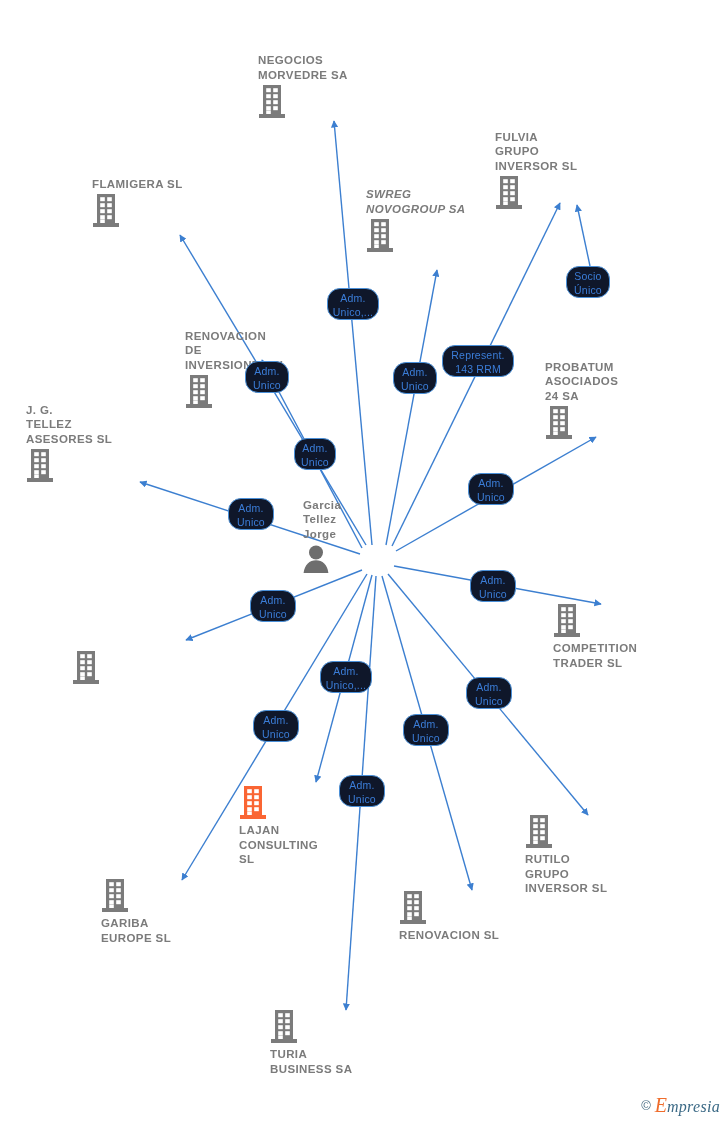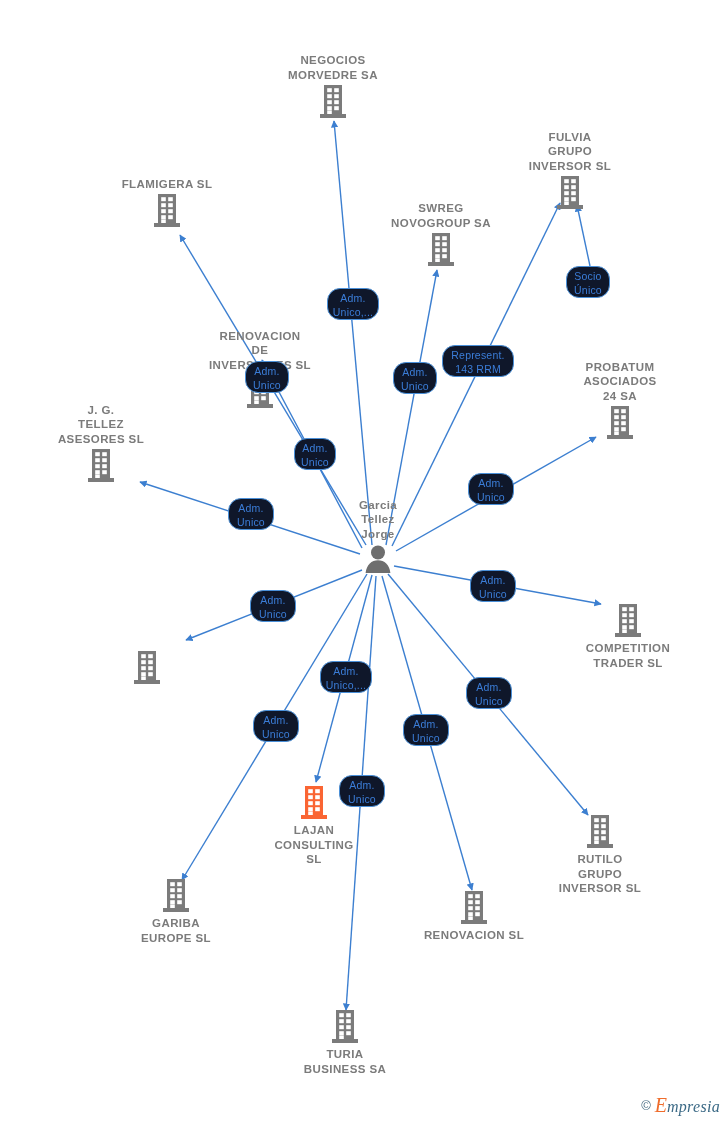--- a/index.html
+++ b/index.html
@@ -14,21 +14,20 @@
     background:#ffffff;
     overflow:hidden;
   }
   #edges{position:absolute;left:0;top:0;width:728px;height:1125px;}
 
   
   .node{
     position:absolute;
     width:150px;
     margin-left:-75px;           
-    text-align:center;
     color:#7b7b7b;
     font-size:11.5px;
     line-height:14.5px;
     letter-spacing:.4px;
     font-weight:bold;
     white-space:pre-line;
   }
   .node .glyph{display:block;line-height:0;}
   .node .glyph svg{display:inline-block;}
   .node .cap{display:block;}
@@ -152,21 +151,21 @@
               <rect x="8.2" y="9.2" width="4.6" height="4"></rect>
               <rect x="8.2" y="15.2" width="4.6" height="4"></rect>
               <rect x="8.2" y="21.2" width="4.6" height="4"></rect>
               <rect x="15.2" y="3.2" width="4.6" height="4"></rect>
               <rect x="15.2" y="9.2" width="4.6" height="4"></rect>
               <rect x="15.2" y="15.2" width="4.6" height="4"></rect>
               <rect x="15.2" y="21.2" width="4.6" height="4"></rect>
               <rect x="8.2" y="25.4" width="4.6" height="3.6"></rect>
             </g>
           </svg></span></div>
-      <div class="node label-above" style="top: 201px; left: 441px;"><span class="cap">SWREG
+      <div class="node label-above" style="top: 187px; left: 441px; font-style: italic;"><span class="cap">SWREG
 NOVOGROUP SA</span><span class="glyph"><svg width="28" height="34" viewBox="0 0 28 34">
             <g fill="#7b7b7b">
               <rect x="5" y="0" width="18" height="29"></rect>
               <rect x="1" y="29" width="26" height="4"></rect>
             </g>
             <g fill="#ffffff">
               <rect x="8.2" y="3.2" width="4.6" height="4"></rect>
               <rect x="8.2" y="9.2" width="4.6" height="4"></rect>
               <rect x="8.2" y="15.2" width="4.6" height="4"></rect>
               <rect x="8.2" y="21.2" width="4.6" height="4"></rect>

